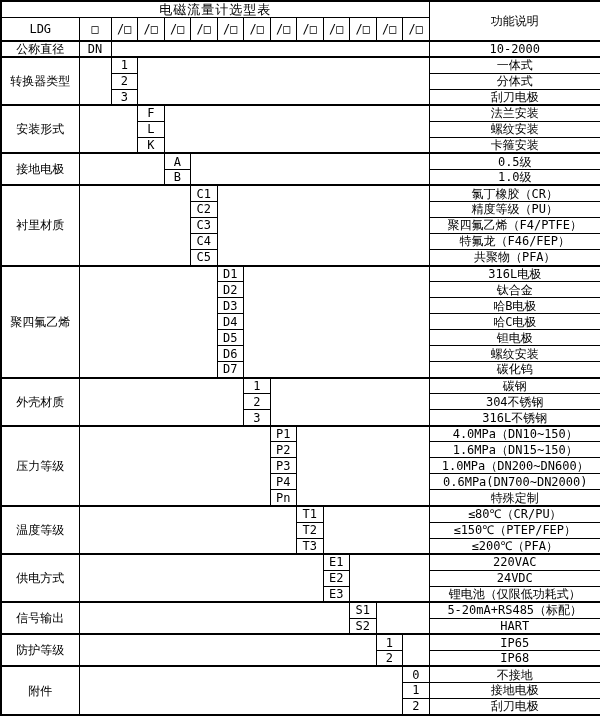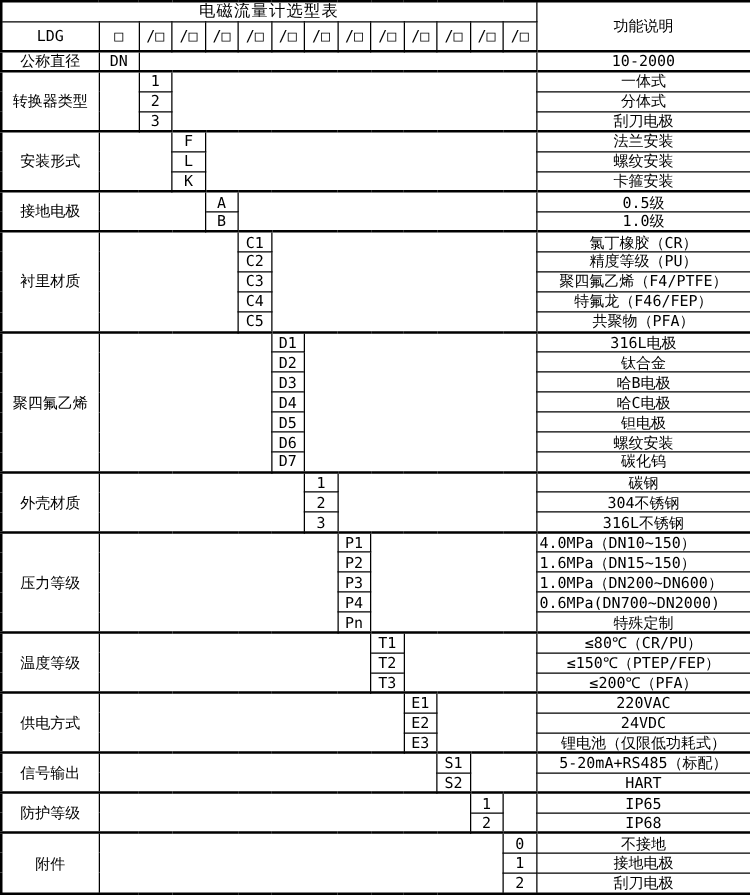--- a/index.html
+++ b/index.html
@@ -20,21 +20,21 @@
     text-align: center;
     vertical-align: middle;
     padding: 0 1px;
     overflow: hidden;
     white-space: nowrap;
   }
   table { border: 2px solid #000000; }
   tr.sec-start td { border-top: 2px solid #000000; }
   td.title-cell { font-size: 13px; letter-spacing: 1px; }
   td.desc, td.desc-h { border-left: 1.5px solid #000000; margin-left: 40px; }
-  td.desc.left { text-align: left; padding-left: 2px; }
+  td.desc.left { text-align: center; padding-left: 2px; }
   tr.title-row { height: 16px; }
   tr.ldg-row { height: 24px; }
   tr.data-row { height: 16px; }
 </style>
 </head>
 <body>
 
 <div class="page">
   <table>
     <colgroup>

